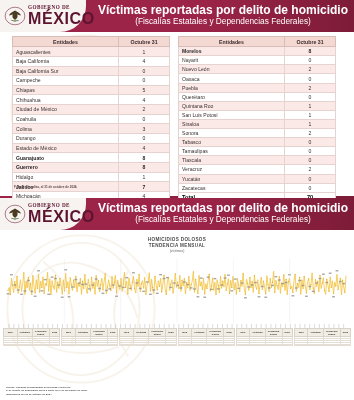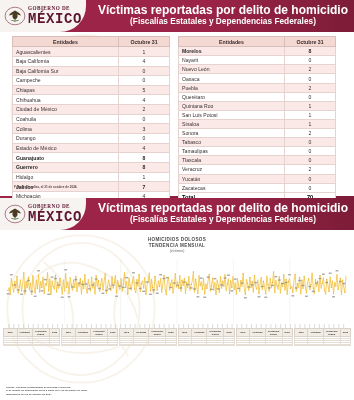--- a/index.html
+++ b/index.html
@@ -17,26 +17,26 @@
   .hdr-bg{position:absolute;inset:0;
      background:linear-gradient(90deg,#9d2449 0%,#9d2449 55%,#7d1c38 100%);}
   .hdr-left{position:absolute;left:0;top:0;height:32px;width:86px;
      background:#f7f3f0;border-radius:0 0 26px 0;z-index:3;
      display:flex;align-items:center;gap:2px;padding-left:4px;box-sizing:border-box;}
   .eagle{width:22px;height:22px;flex:0 0 22px;position:relative;}
   .eagle svg{display:block;}
   .gob{line-height:1;}
   .gob .g1{font-family:"Liberation Serif","DejaVu Serif",serif;
      font-size:5.2px;letter-spacing:.45px;color:#5c1430;font-weight:700;display:block;}
-  .gob .g2{font-family:Liberation Mono, monospace;
-     font-size:14px;letter-spacing:.6px;color:#5c1430;font-weight:700;display:block;margin-top:.5px;}
+  .gob .g2{font-family:Liberation Sans, sans-serif;
+     font-size:16px;letter-spacing:.6px;color:#5c1430;font-weight:700;display:block;margin-top:.5px;}
   .hdr-title{position:absolute;left:96px;right:4px;top:0;height:32px;z-index:2;
      display:flex;flex-direction:column;align-items:center;justify-content:center;}
   .hdr-title .t1{color:#fff;font-size:12px;font-weight:bold;line-height:11px;}
-  .hdr-title .t2{color:#fff;font-size:8.3px;font-weight:bold;line-height:11px;}
+  .hdr-title .t2{color:#fff;font-size:8.3px;font-weight:normal;line-height:11px;}
 
   
   .wm{position:absolute;left:-10px;top:24px;width:190px;height:170px;
       opacity:.12;pointer-events:none;z-index:0;}
   .wm2{left:-14px;top:26px;opacity:.10;}
 
   
   .tables{position:absolute;top:36px;left:0;width:354px;z-index:2;
      display:flex;gap:8px;padding:0 12px;box-sizing:border-box;}
   table.ent{border-collapse:collapse;width:158px;font-size:5.1px;

